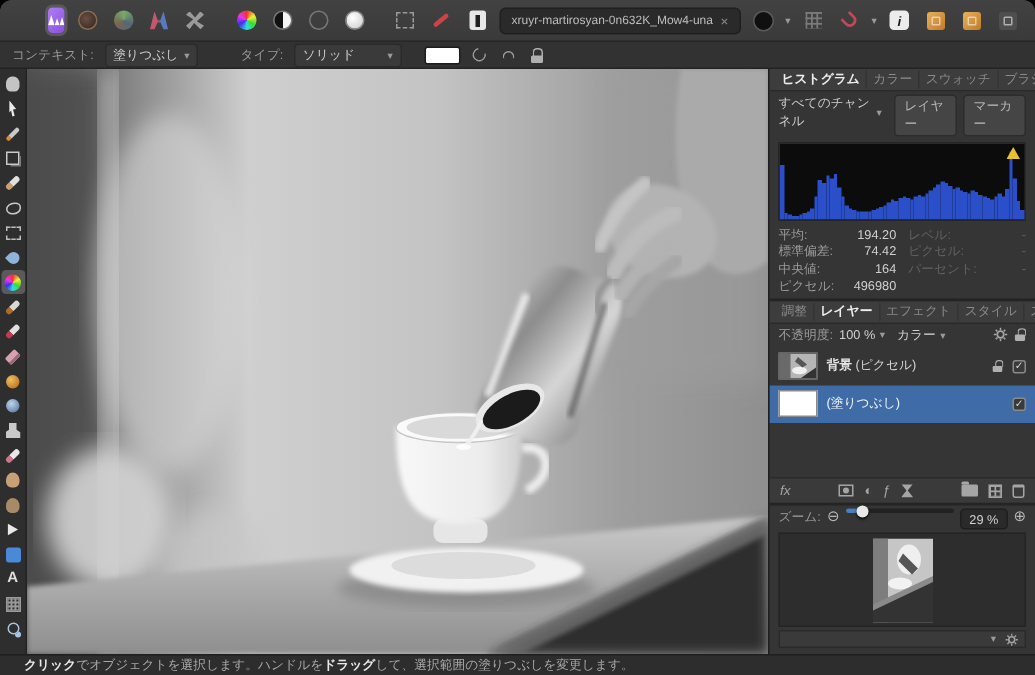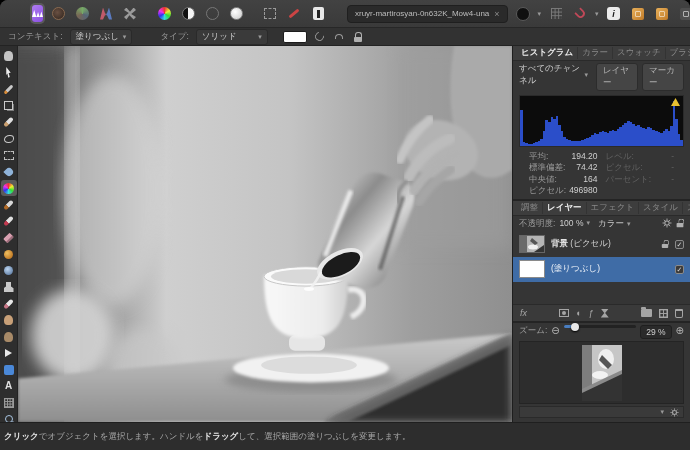--- a/index.html
+++ b/index.html
@@ -20,21 +20,21 @@
   .c-export{width:12px;height:12px;background:#9a9a9a;clip-path:polygon(80% 0,100% 20%,60% 55%,100% 80%,80% 100%,45% 65%,20% 100%,0 80%,40% 45%,0 20%,20% 0,50% 35%)}
   .c-awb{background:conic-gradient(#e33,#ee3,#3d3,#3dd,#33e,#e3e,#e33)}
   .c-acontrast{background:linear-gradient(90deg,#111 50%,#f5f5f5 50%);border:1px solid #777}
   .c-acolor{background:#222 radial-gradient(circle at 35% 35%,#e44 0 22%,transparent 23%),#222;border:1px solid #777;position:relative}
   .c-alevel{background:radial-gradient(circle at 38% 35%,#fff,#c9c9c9);border:1px solid #888}
   .sep{width:1px;height:16px;background:#2c2c2c;margin:0 2px}
   .mini-dash{width:12px;height:11px;border:1px dashed #9a9a9a}
   .mini-red{width:12px;height:3px;background:#c44;transform:rotate(-40deg);border-radius:2px}
   .mini-doc{width:11px;height:13px;background:#e8e8e8;border-radius:2px;display:flex;align-items:center;justify-content:center}
   .mini-doc b{width:3px;height:8px;background:#222}
-  #doctab{height:18px;background:#2a2a2a;border:1px solid #1f1f1f;border-radius:4px;color:#bdbdbd;font-size:8px;display:flex;align-items:center;gap:5px;padding:0 7px;margin-left:14px;white-space:nowrap}
+  #doctab{height:18px;background:#2a2a2a;border:1px solid #1f1f1f;border-radius:4px;color:#bdbdbd;font-size:8px;display:flex;align-items:center;gap:5px;padding:0 7px;margin-left:0;white-space:nowrap}
   #doctab .x{color:#8a8a8a;font-size:9px}
   .caret{color:#9a9a9a;font-size:7px}
   .swatch-btn{width:14px;height:14px;border-radius:50%;background:#101010;border:1px solid #5a5a5a}
   .grid9{width:11px;height:11px;background:linear-gradient(#8a8a8a 1px,transparent 1px) 0 0/100% 33%,linear-gradient(90deg,#8a8a8a 1px,transparent 1px) 0 0/33% 100%;opacity:.8}
   .magnet{width:9px;height:9px;border:2.5px solid #c04858;border-top:none;border-radius:0 0 7px 7px;transform:rotate(-45deg)}
   .assist{width:13px;height:13px;background:#ececec;border-radius:3px;display:flex;align-items:center;justify-content:center;color:#1c1c1c;font-size:9px;font-weight:bold;font-style:italic}
   .arr{width:12px;height:12px;border-radius:2px;position:relative}
   .arr.on{background:linear-gradient(135deg,#e8b05a,#c07a28)}
   .arr.off{background:#4e4e4e}
   .arr:after{content:"";position:absolute;inset:3px;border:1px solid rgba(255,255,255,.55);border-radius:1px}
@@ -88,21 +88,21 @@
   .ptab{padding:0 4px;color:#8a8a8a;border-left:1px solid #333}
   .ptab:first-child{border-left:none}
   .ptab.active{color:#ededed;font-weight:bold}
   .pmenu{margin-left:auto;color:#9a9a9a;font-size:9px}
   .row{display:flex;align-items:flex-start;gap:4px;padding:2px 6px}
   .chip{background:#454545;border:1px solid #2c2c2c;border-radius:3px;padding:1px 6px;color:#b5b5b5}
   .well{background:#0c0c0c;border:1px solid #2a2a2a;margin:2px 6px;position:relative}
   #histogram-chart{display:flex;align-items:flex-end;height:50px;width:100%}
   #histogram-chart span{flex:1 1 auto;background:#2b4ec9}
   .warntri{position:absolute;top:2px;right:3px;width:9px;height:8px;background:#e8c030;clip-path:polygon(50% 0,100% 100%,0 100%)}
-  .stats{display:flex;padding:2px 16px;gap:8px}
+  .stats{display:flex;padding:2px 6px;gap:8px}
   .stats .col{flex:1}
   .stat{display:flex;justify-content:space-between;line-height:1.35}
   .stat .v{color:#cfcfcf}
   .col.dim, .col.dim .v{color:#616161}
   .mfield{background:#2a2a2a;border:1px solid #1f1f1f;border-radius:3px;color:#cfcfcf;padding:1px 5px;flex:1}
   .lrow{height:25px;display:flex;align-items:center;gap:6px;padding:0 6px}
   .lrow.selected{background:#3f6ca6;color:#eef2f8}
   .lthumb{width:26px;height:18px;background:#fff;border:1px solid #8a8a8a;flex:0 0 auto}
   .lthumb.img{padding:0;border:1px solid #666;overflow:hidden;background:#999}
   .lname{flex:1;color:#d5d5d5;white-space:nowrap;overflow:hidden}
@@ -121,21 +121,21 @@
   .ic-grid{width:9px;height:9px;border:1px solid #a5a5a5;background:linear-gradient(#a5a5a5 1px,transparent 1px) 0 3px/100% 50%,linear-gradient(90deg,#a5a5a5 1px,transparent 1px) 3px 0/50% 100%}
   .ic-trash{width:8px;height:9px;border:1px solid #a5a5a5;border-top:2px solid #a5a5a5;border-radius:1px 1px 2px 2px}
   .slider{flex:1;height:3px;background:#222;border-radius:2px;position:relative}
   .slider .fill{position:absolute;left:0;top:0;height:100%;width:15%;background:#4a7ec0;border-radius:2px}
   .slider .thumbk{position:absolute;left:15%;top:50%;transform:translate(-50%,-50%);width:8px;height:8px;border-radius:50%;background:#e8e8e8;box-shadow:0 1px 2px #000}
   #navbody{background:#2d2d2d;height:63px;display:flex;align-items:center;justify-content:center;margin:0 6px;border:1px solid #242424}
   #navfoot{height:12px;display:flex;align-items:center;justify-content:flex-end;gap:6px;background:#3a3a3a;margin:2px 6px 4px;border:1px solid #2a2a2a;padding:0 4px}
   .gearsvg{display:block}
 
   
-  #statusbar{height:28px;background:#2d2d2d;border-top:1px solid #1f1f1f;display:flex;align-items:center;padding:0 4px;font-size:8.5px;color:#a8a8a8;flex:0 0 auto;white-space:nowrap}
+  #statusbar{height:14px;background:#2d2d2d;border-top:1px solid #1f1f1f;display:flex;align-items:center;padding:0 16px;font-size:8.5px;color:#a8a8a8;flex:0 0 auto;white-space:nowrap}
   #statusbar b{color:#e8e8e8;font-weight:bold}
 </style>
 </head>
 <body>
 
 <div id="window">
 
   <div id="titlebar">
     <span class="tl r"></span>
     <span class="tl y"></span>

